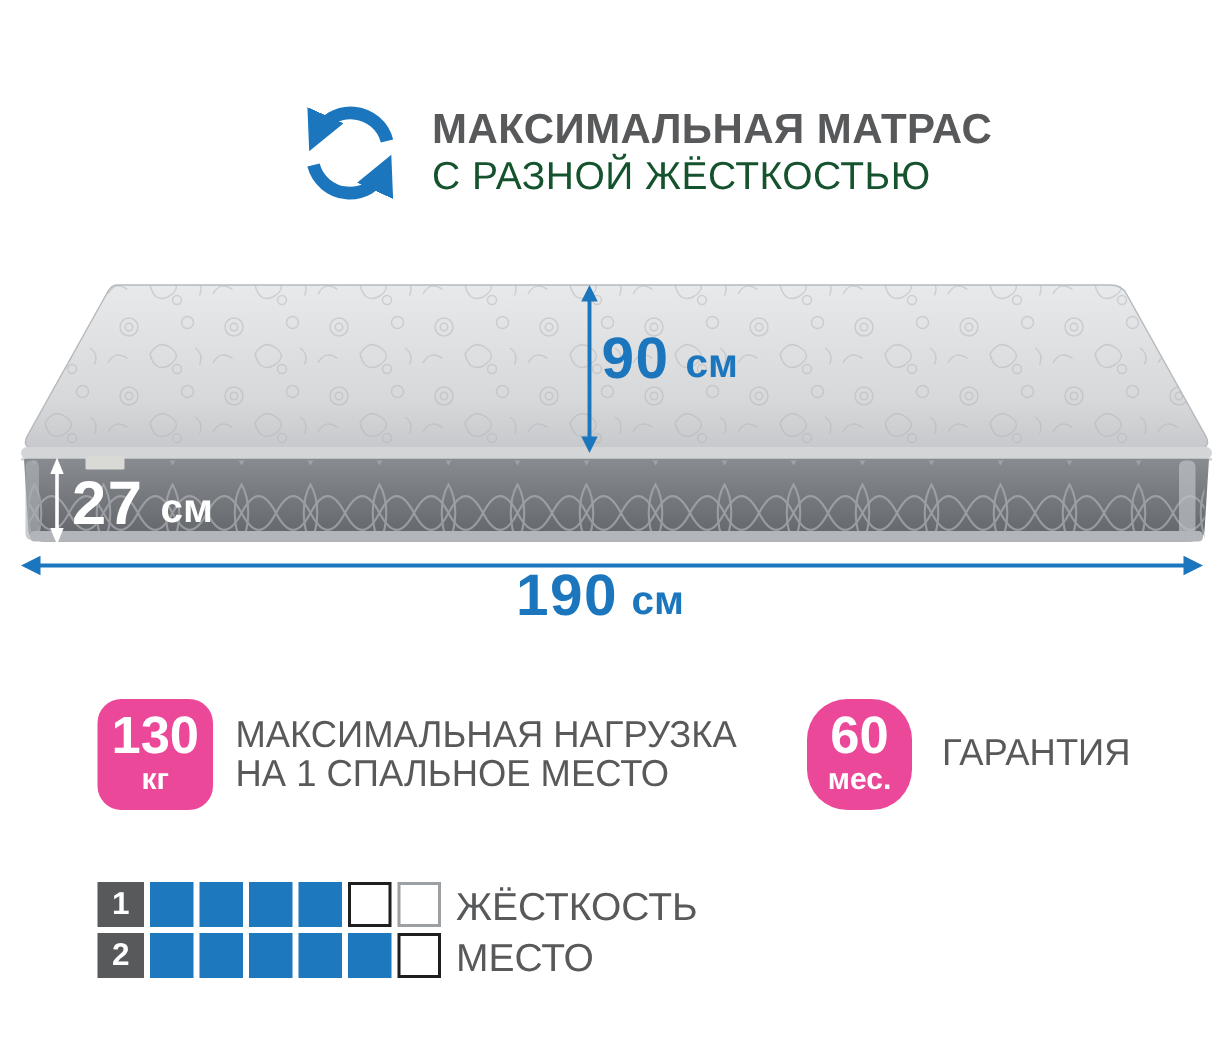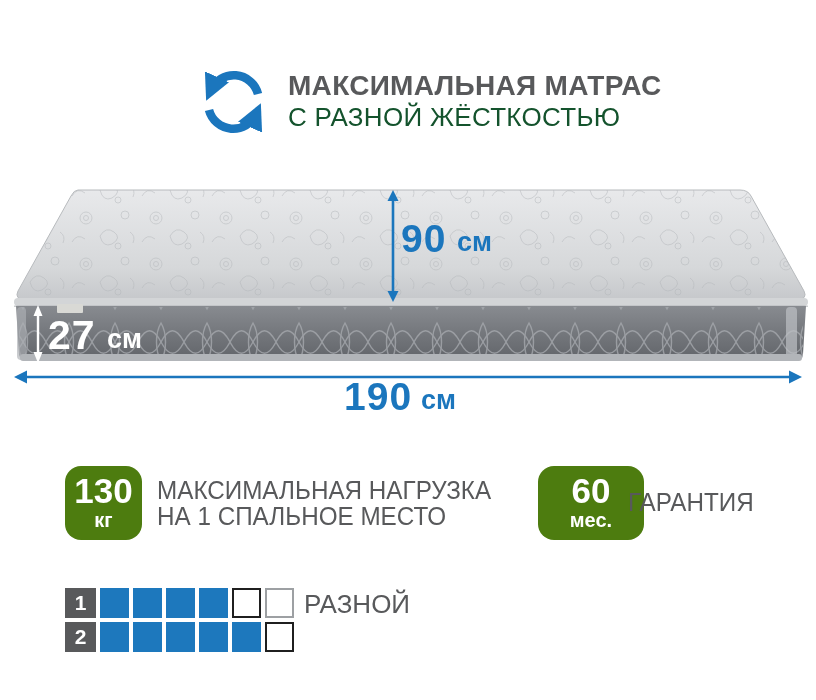--- a/index.html
+++ b/index.html
@@ -21,26 +21,26 @@
     left: 288px; top: 102px; font-size: 26px; font-weight: normal;
     color: #14532d; letter-spacing: 0.3px; white-space: nowrap;
   }
 
   
   .scene { left: 0; top: 160px; width: 816px; height: 260px; }
   .scene text { font-family: "Liberation Sans", sans-serif; font-weight: bold; }
 
   
   .badge {
-    background: #4d7c0f; border-radius: 16px; color: #ffffff;
+    background: #ec4899; border-radius: 16px; color: #ffffff;
     display: flex; flex-direction: column; align-items: center; justify-content: center;
     text-align: center;
   }
   .badge-load { left: 65px; top: 466px; width: 77px; height: 74px; }
-  .badge-warranty { left: 538px; top: 466px; width: 106px; height: 74px; }
+  .badge-warranty { left: 538px; top: 466px; width: 70px; height: 74px; border-radius: 27px; }
   .badge-value { font-size: 35px; font-weight: bold; line-height: 34px; }
   .badge-unit  { font-size: 20px; font-weight: bold; line-height: 24px; }
   .feature-label {
     color: #58595b; font-size: 25px; line-height: 26px; white-space: nowrap;
     transform: scaleX(0.97); transform-origin: left center;
   }
   .label-load { left: 157px; top: 477px; }
   .label-warranty { left: 628px; top: 489px; }
 
   
@@ -181,14 +181,15 @@
       <div class="cell num">2</div>
       <div class="cell filled"></div>
       <div class="cell filled"></div>
       <div class="cell filled"></div>
       <div class="cell filled"></div>
       <div class="cell filled"></div>
       <div class="cell empty-dark"></div>
     </div>
   </div>
 <div class="abs firmness-label">
-  <div>РАЗНОЙ</div>
+  <div>ЖЁСТКОСТЬ</div>
+  <div>МЕСТО</div>
 </div>
 
 </body></html>

